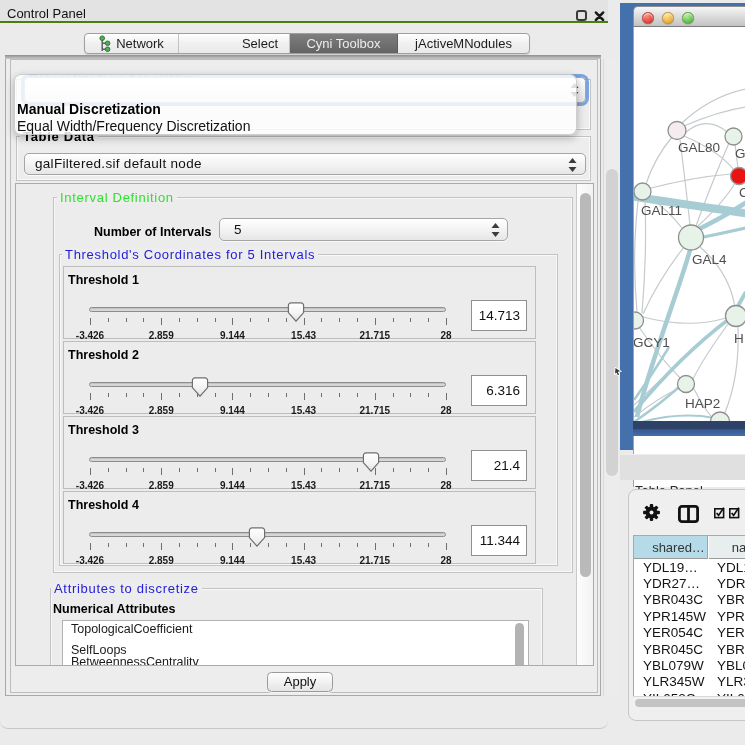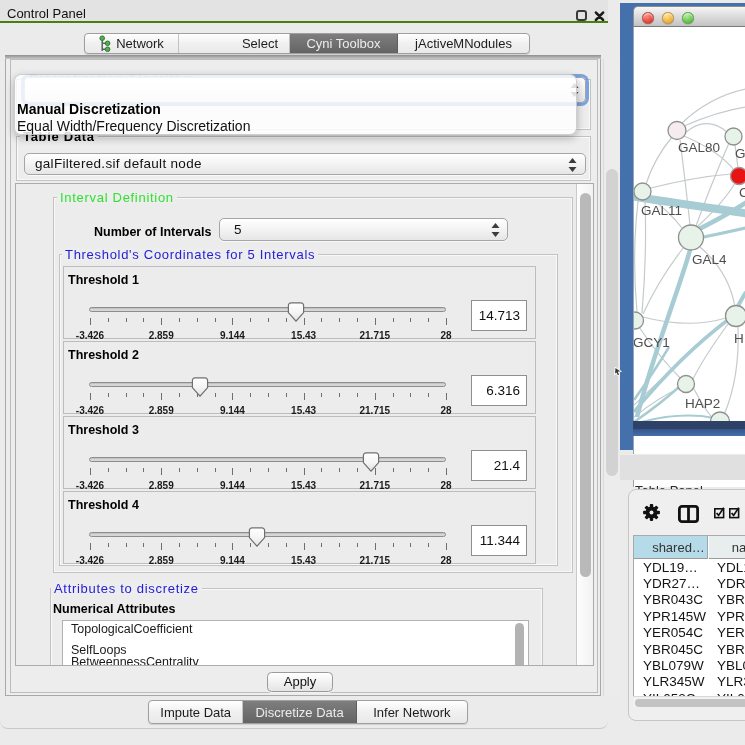--- a/index.html
+++ b/index.html
@@ -383,31 +383,20 @@
       <div class="abs" id="attr-vsb"></div>
     </div>
 
     <div class="abs" id="sp-vsb-track">
       <div class="abs" id="sp-vsb-thumb"></div>
     </div>
   </div>
 
   <div class="abs" id="apply-btn">Apply</div>
 
-  <div class="abs tabbar" id="bottom-tabbar">
-    <div class="tab">
-        <span>Impute Data</span>
-      </div>
-    <div class="tab selected">
-        <span>Discretize Data</span>
-      </div>
-    <div class="tab">
-        <span>Infer Network</span>
-      </div>
-  </div>
 
   <div class="abs" id="cp-vsb-track"></div>
   <div class="abs" id="cp-vsb-thumb"></div>
 </div>
 
 <div class="abs" id="blue-panel"></div>
 
 <div class="abs" id="net-titlebar">
   <div class="tlight" id="tl-red"></div>
   <div class="tlight" id="tl-yellow"></div>

